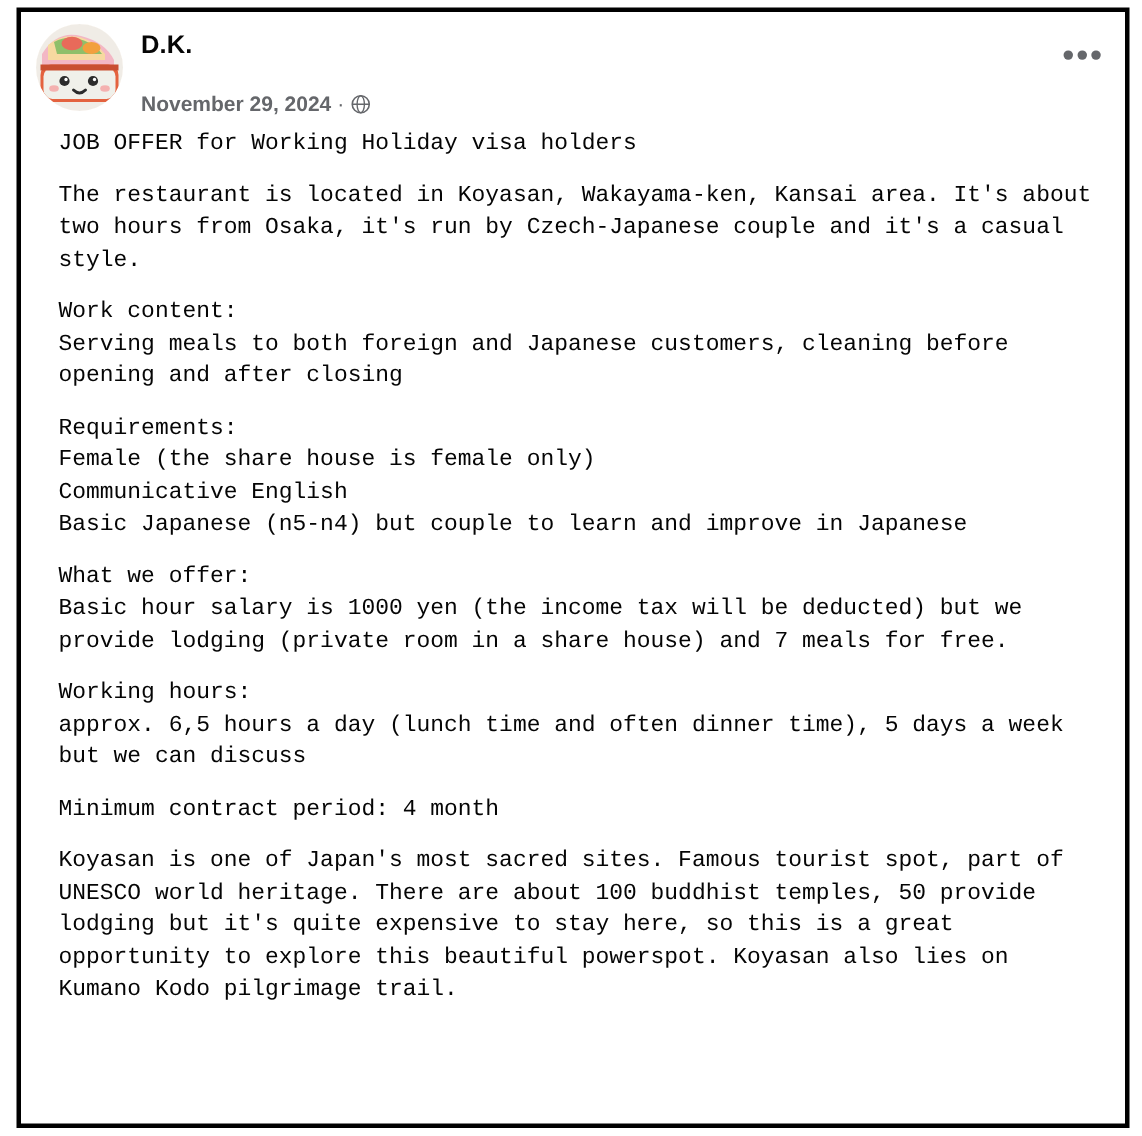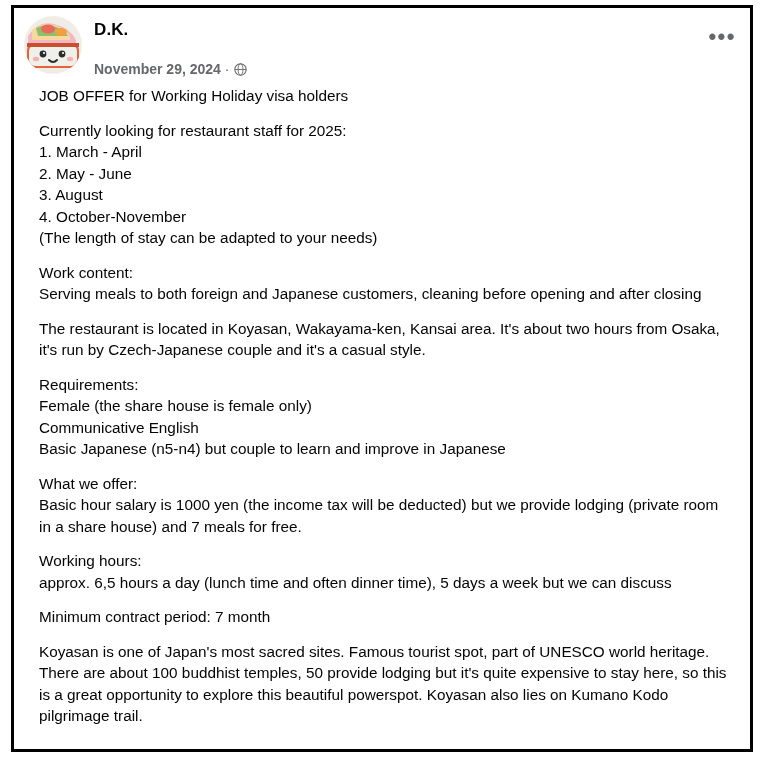--- a/index.html
+++ b/index.html
@@ -86,20 +86,21 @@
     color: #65676b;
     line-height: 10px;
     cursor: pointer;
     font-weight: bold;
   }
   .post-body {
     padding: 4px 22px 0 25px;
     font-size: 15.3px;
     line-height: 21.5px;
     color: #050505;
+    font-family: Liberation Mono, monospace;
   }
   .para {
     margin: 0 0 13px 0;
     white-space: pre-wrap;
   }
 </style>
 </head>
 <body>
 
 <div class="screenshot">
@@ -139,36 +140,30 @@
               <line x1="1" y1="8" x2="15" y2="8" stroke="#65676b" stroke-width="1.1"></line>
             </svg>
           </span>
         </div>
       </div>
       <div class="more-button">•••</div>
     </div>
 
     <div class="post-body">
       <p class="para">JOB OFFER for Working Holiday visa holders</p>
-      <p class="para">Currently looking for restaurant staff for 2025:
-1. March - April
-2. May - June
-3. August
-4. October-November
-(The length of stay can be adapted to your needs)</p>
+      <p class="para">The restaurant is located in Koyasan, Wakayama-ken, Kansai area. It's about two hours from Osaka, it's run by Czech-Japanese couple and it's a casual style.</p>
       <p class="para">Work content:
 Serving meals to both foreign and Japanese customers, cleaning before opening and after closing</p>
-      <p class="para">The restaurant is located in Koyasan, Wakayama-ken, Kansai area. It's about two hours from Osaka, it's run by Czech-Japanese couple and it's a casual style.</p>
       <p class="para">Requirements:
 Female (the share house is female only)
 Communicative English
 Basic Japanese (n5-n4) but couple to learn and improve in Japanese</p>
       <p class="para">What we offer:
 Basic hour salary is 1000 yen (the income tax will be deducted) but we provide lodging (private room in a share house) and 7 meals for free.</p>
       <p class="para">Working hours:
 approx. 6,5 hours a day (lunch time and often dinner time), 5 days a week but we can discuss</p>
-      <p class="para">Minimum contract period: 7 month</p>
+      <p class="para">Minimum contract period: 4 month</p>
       <p class="para">Koyasan is one of Japan's most sacred sites. Famous tourist spot, part of UNESCO world heritage. There are about 100 buddhist temples, 50 provide lodging but it's quite expensive to stay here, so this is a great opportunity to explore this beautiful powerspot. Koyasan also lies on Kumano Kodo pilgrimage trail.</p>
 
     </div>
 
   </div>
 </div>
 
 </body></html>

